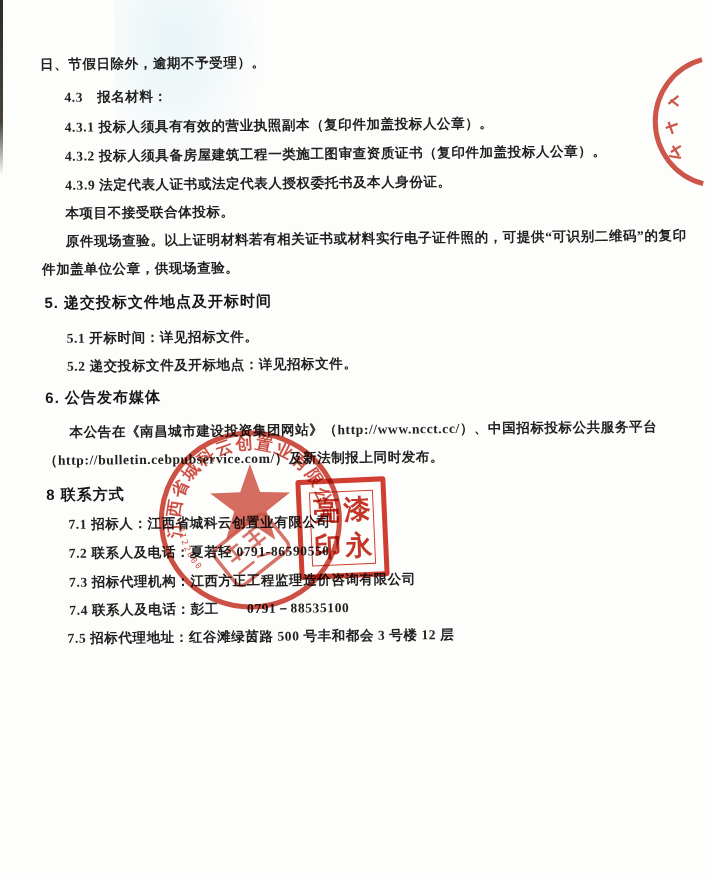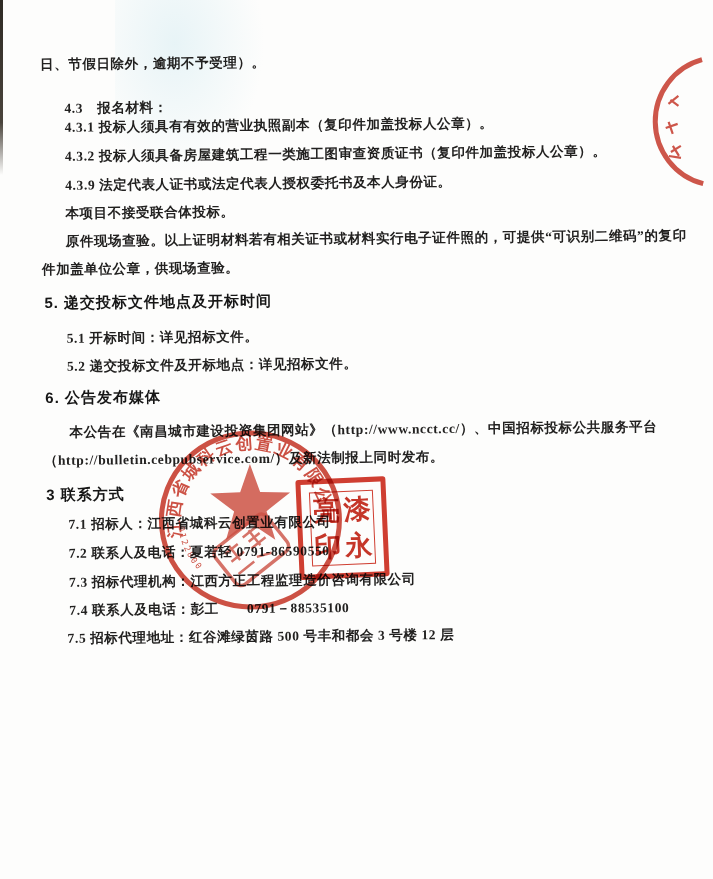--- a/index.html
+++ b/index.html
@@ -33,34 +33,34 @@
     font-family:"Liberation Serif","DejaVu Serif",serif;}
 </style>
 </head>
 <body>
 
 <div class="scan-artifact" id="left-edge-shadow"></div>
 <div class="scan-artifact" id="top-left-smudge"></div>
 
 <div id="text-layer">
   <div class="line" style="left:40px; top:56px;">日、节假日除外，逾期不予受理）。</div>
-  <div class="line" style="left:64px; top:100px;">4.3　报名材料：</div>
+  <div class="line" style="left:64px; top:89px;">4.3　报名材料：</div>
   <div class="line" style="left:64px; top:119px;">4.3.1 投标人须具有有效的营业执照副本（复印件加盖投标人公章）。</div>
   <div class="line" style="left:64px; top:148px;">4.3.2 投标人须具备房屋建筑工程一类施工图审查资质证书（复印件加盖投标人公章）。</div>
   <div class="line" style="left:64px; top:177px;">4.3.9 法定代表人证书或法定代表人授权委托书及本人身份证。</div>
   <div class="line strong" style="left:64px; top:205px;">本项目不接受联合体投标。</div>
   <div class="line" style="left:64px; top:233px;">原件现场查验。以上证明材料若有相关证书或材料实行电子证件照的，可提供“可识别二维码”的复印</div>
   <div class="line" style="left:40px; top:261px;">件加盖单位公章，供现场查验。</div>
   <div class="line h" style="left:42px; top:294px;">5. 递交投标文件地点及开标时间</div>
   <div class="line" style="left:64px; top:330px;">5.1 开标时间：详见招标文件。</div>
   <div class="line" style="left:64px; top:358px;">5.2 递交投标文件及开标地点：详见招标文件。</div>
   <div class="line h" style="left:42px; top:389px;">6. 公告发布媒体</div>
   <div class="line" style="left:66px; top:424px;">本公告在《南昌城市建设投资集团网站》（http://www.ncct.cc/）、中国招标投标公共服务平台</div>
   <div class="line" style="left:40px; top:452px;">（http://bulletin.cebpubservice.com/）及新法制报上同时发布。</div>
-  <div class="line h" style="left:42px; top:486px;">3 联系方式</div>
+  <div class="line h" style="left:42px; top:486px;">8 联系方式</div>
   <div class="line" style="left:64px; top:516px;">7.1 招标人：江西省城科云创置业有限公司</div>
   <div class="line" style="left:64px; top:545px;">7.2 联系人及电话：夏若轻 0791-86590550</div>
   <div class="line" style="left:64px; top:574px;">7.3 招标代理机构：江西方正工程监理造价咨询有限公司</div>
   <div class="line" style="left:64px; top:602px;">7.4 联系人及电话：彭工　　0791－88535100</div>
   <div class="line" style="left:62px; top:630px;">7.5 招标代理地址：红谷滩绿茵路 500 号丰和都会 3 号楼 12 层</div>
 
   <svg class="stamp" id="company-seal" style="left:152px; top:430px;" width="190" height="186" viewBox="0 0 190 186">
     <g opacity="0.88">
       <ellipse cx="94" cy="92" rx="89" ry="87" fill="none" stroke="#c5392b" stroke-width="5"></ellipse>
       <polygon points="94,36 104,64.2 133.9,65 110.2,83.3 118.7,112 94,95 69.3,112 77.8,83.3 54.1,65 84,64.2" fill="#c5392b" opacity="0.85"></polygon>

